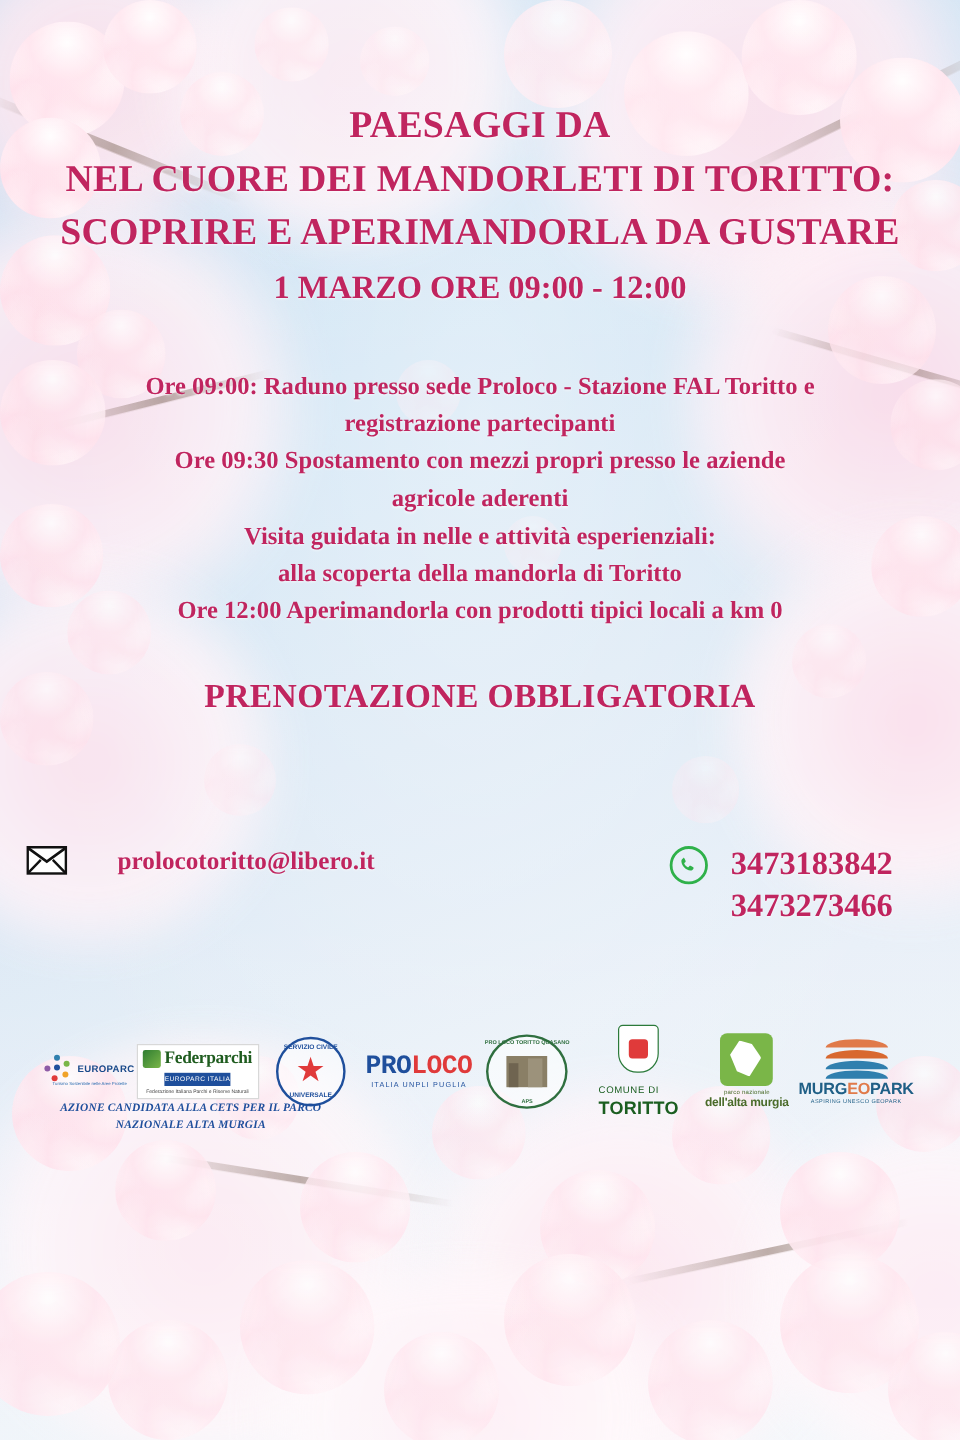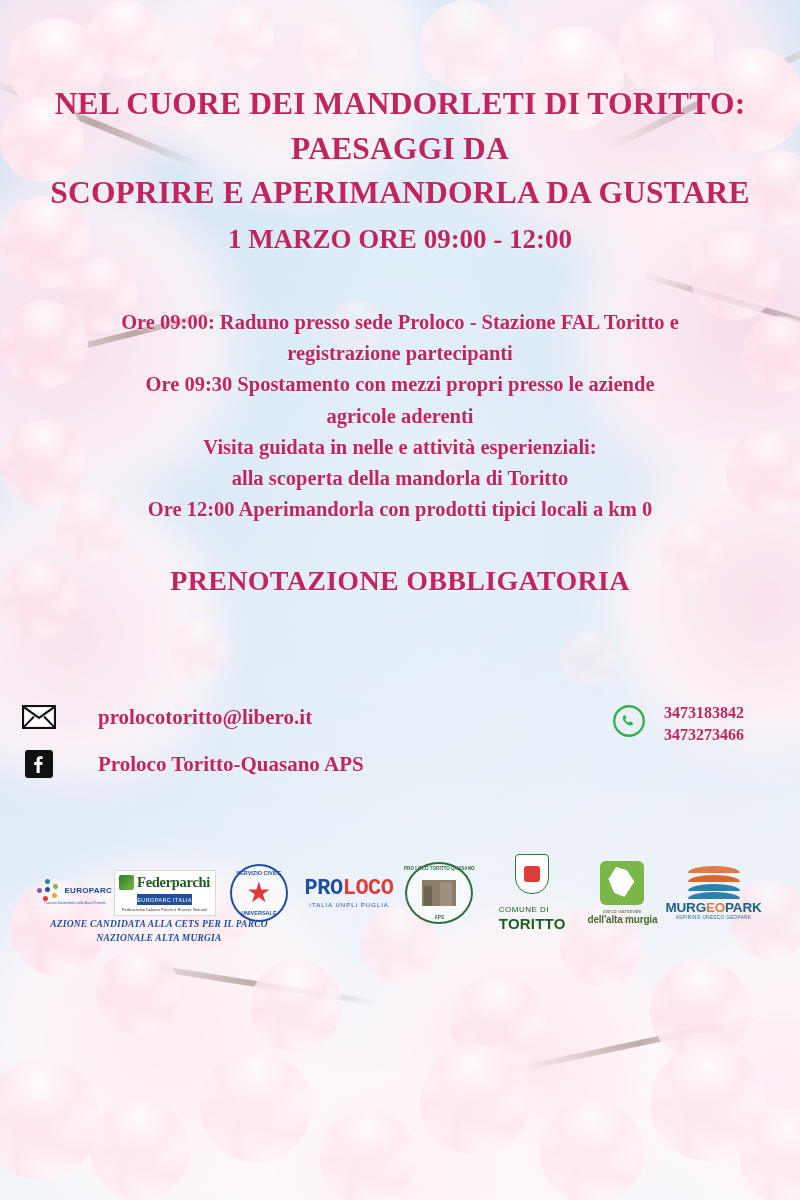--- a/index.html
+++ b/index.html
@@ -132,21 +132,21 @@
     margin-left: 28px;
   }
   .icon-box { width: 34px; height: 34px; display: flex; align-items: center; justify-content: center; }
   .contact-right {
     display: flex; align-items: flex-start; gap: 18px;
     margin-right: 34px; margin-top: 4px;
   }
   .phones { display: flex; flex-direction: column; gap: 4px; }
   .phone {
     font-weight: bold;
-    font-size: 16px;
+    font-size: 27px;
     color: #c0255f;
     text-shadow: 0 1px 2px rgba(255,255,255,.7);
   }
 
   
   .logos {
     position: absolute;
     top: 828px;
     left: 0; right: 0;
     height: 130px;
@@ -341,22 +341,22 @@
     <div class="fl" style="left:540px;top:1100px;width:104px;height:104px;opacity:.8;"></div>
     <div class="fl" style="left:650px;top:1045px;width:116px;height:116px;opacity:.85;"></div>
     <div class="fl" style="left:740px;top:1110px;width:96px;height:96px;opacity:.8;"></div>
   </div>
 
   <div class="veil"></div>
 
   <div id="content">
 
     <div class="title-block">
+      <div class="title-line">PAESAGGI DA</div>
       <div class="title-line">NEL CUORE DEI MANDORLETI DI TORITTO:</div>
-      <div class="title-line">PAESAGGI DA</div>
       <div class="title-line l3">SCOPRIRE E APERIMANDORLA DA GUSTARE</div>
       <div class="date-line">1 MARZO ORE 09:00 - 12:00</div>
     </div>
 
     <div class="program">
       <div class="prog-line">Ore 09:00: Raduno presso sede Proloco - Stazione FAL Toritto e</div>
       <div class="prog-line">registrazione partecipanti</div>
       <div class="prog-line">Ore 09:30 Spostamento con mezzi propri presso le aziende</div>
       <div class="prog-line">agricole aderenti</div>
       <div class="prog-line">Visita guidata in nelle e attività esperienziali:</div>
@@ -375,29 +375,20 @@
         <span class="icon-box">
           <svg width="34" height="24" viewBox="0 0 34 24">
             <rect x="1" y="1" width="32" height="22" fill="#ffffff" stroke="#111111" stroke-width="2.2"></rect>
             <path d="M1.5 1.8 L17 13 L32.5 1.8" fill="none" stroke="#111111" stroke-width="2.2"></path>
             <path d="M1.5 22.4 L12 11.5 M32.5 22.4 L22 11.5" fill="none" stroke="#111111" stroke-width="2"></path>
           </svg>
         </span>
         <span class="crow-text">prolocotoritto@libero.it</span>
       </div>
 
-      <div class="crow">
-        <span class="icon-box">
-          <svg width="28" height="28" viewBox="0 0 28 28">
-            <rect x="0" y="0" width="28" height="28" rx="3" fill="#111111"></rect>
-            <path d="M17.6 9.1h-2.0c-.5 0-.9.4-.9 1.0v1.9h2.9l-.4 3.0h-2.5V23h-3.1v-8.0H9.2v-3.0h2.4V9.7c0-2.1 1.3-3.4 3.3-3.4h2.7z" fill="#ffffff"></path>
-          </svg>
-        </span>
-        <span class="crow-text">Proloco Toritto-Quasano APS</span>
-      </div>
     </div>
 
     <div class="contact-right">
       <span class="icon-box">
         <svg width="38" height="38" viewBox="0 0 38 38">
           <circle cx="19" cy="19" r="16.5" fill="none" stroke="#2fb14a" stroke-width="2.6"></circle>
           <path d="M13.6 12.2c.5-.1 1.1 0 1.4.6l1.0 2.1c.2.5.1 1.0-.3 1.3l-.7.6c-.2.2-.3.5-.2.8.6 1.4 1.8 2.6 3.2 3.2.3.1.6 0 .8-.2l.6-.7c.3-.4.9-.5 1.3-.3l2.1 1.0c.6.3.8.9.6 1.4-.4 1.2-1.6 2.0-2.9 1.9-4.3-.4-8.0-4.1-8.4-8.4-.1-1.3.7-2.5 1.9-2.9z" fill="#2fb14a"></path>
         </svg>
       </span>
       <span class="phones">

